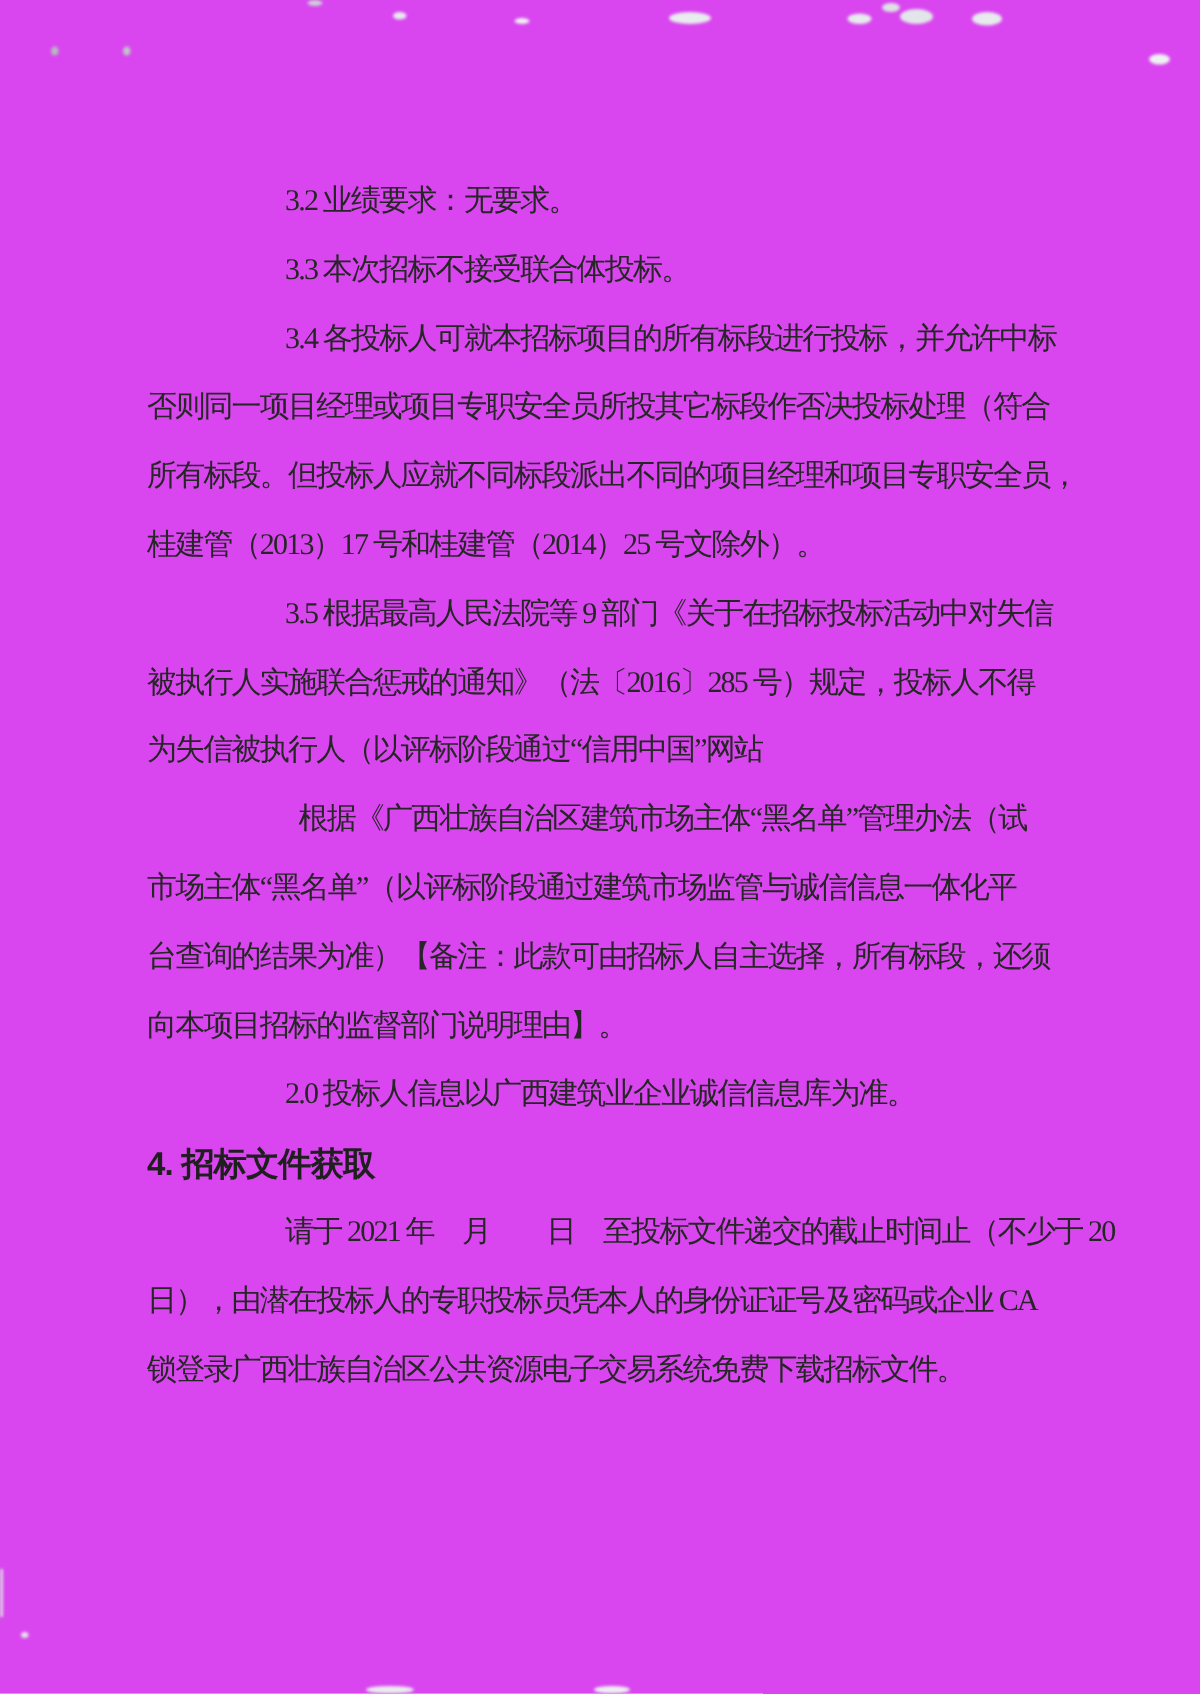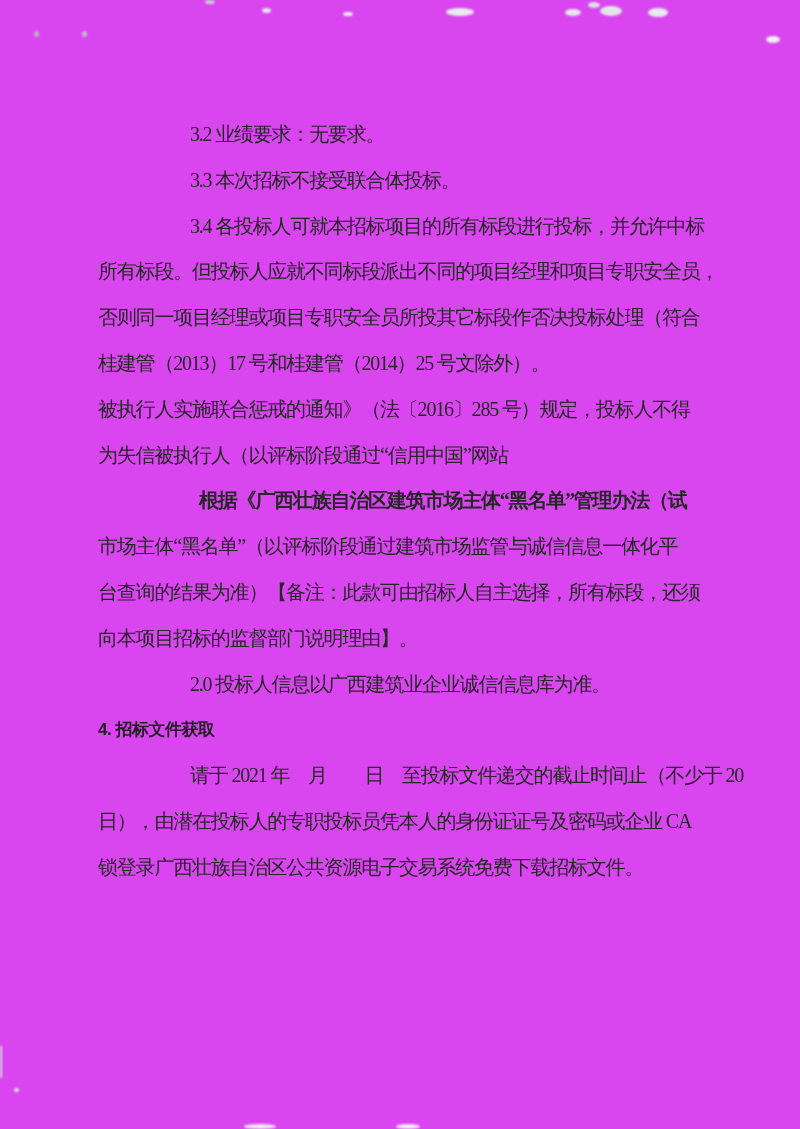--- a/index.html
+++ b/index.html
@@ -28,25 +28,25 @@
     width: 660px;
     font-size: 20px;
     letter-spacing: -1.2px;
   }
   .line {
     height: 45.8px;
     line-height: 45.8px;
     white-space: pre;
   }
   .indent1 { padding-left: 92px; }
-  .indent2 { padding-left: 101px; font-weight: bold; }
+  .indent2 { padding-left: 101px; }
   .heading {
     font-family: "Liberation Sans", "DejaVu Sans", sans-serif;
     font-weight: 700;
-    font-size: 17px;
+    font-size: 22px;
     letter-spacing: -0.5px;
     color: #1f1f1f;
   }
   
   .artifact {
     position: absolute;
     border-radius: 50%;
     filter: blur(1px);
     pointer-events: none;
   }
@@ -69,23 +69,24 @@
   <div class="artifact" style="left:766px;top:36px;width:14px;height:7px;background:#eef1f2;"></div>
   <div class="artifact" style="left:0;top:1046px;width:2px;height:32px;background:#d8dbdd;border-radius:0;"></div>
   <div class="artifact" style="left:14px;top:1088px;width:5px;height:4px;background:#e3e6e8;"></div>
   <div class="artifact" style="left:244px;top:1124px;width:32px;height:5px;background:#eaedee;"></div>
   <div class="artifact" style="left:396px;top:1124px;width:24px;height:5px;background:#edf0f1;"></div>
 
   <div class="doc-body">
       <div class="line indent1">3.2 业绩要求：无要求。</div>
       <div class="line indent1">3.3 本次招标不接受联合体投标。</div>
       <div class="line indent1">3.4 各投标人可就本招标项目的所有标段进行投标，并允许中标</div>
+      <div class="line flush">否则同一项目经理或项目专职安全员所投其它标段作否决投标处理（符合</div>
       <div class="line flush">所有标段。但投标人应就不同标段派出不同的项目经理和项目专职安全员，</div>
-      <div class="line flush">否则同一项目经理或项目专职安全员所投其它标段作否决投标处理（符合</div>
       <div class="line flush">桂建管（2013）17 号和桂建管（2014）25 号文除外）。</div>
+      <div class="line indent1">3.5 根据最高人民法院等 9 部门《关于在招标投标活动中对失信</div>
       <div class="line flush">被执行人实施联合惩戒的通知》（法〔2016〕285 号）规定，投标人不得</div>
       <div class="line flush">为失信被执行人（以评标阶段通过“信用中国”网站</div>
       <div class="line indent2">根据《广西壮族自治区建筑市场主体“黑名单”管理办法（试</div>
       <div class="line flush">市场主体“黑名单”（以评标阶段通过建筑市场监管与诚信信息一体化平</div>
       <div class="line flush">台查询的结果为准）【备注：此款可由招标人自主选择，所有标段，还须</div>
       <div class="line flush">向本项目招标的监督部门说明理由】。</div>
       <div class="line indent1">2.0 投标人信息以广西建筑业企业诚信信息库为准。</div>
       <div class="line heading">4. 招标文件获取</div>
       <div class="line indent1">请于 2021 年　月　　日　至投标文件递交的截止时间止（不少于 20</div>
       <div class="line flush">日），由潜在投标人的专职投标员凭本人的身份证证号及密码或企业 CA</div>

